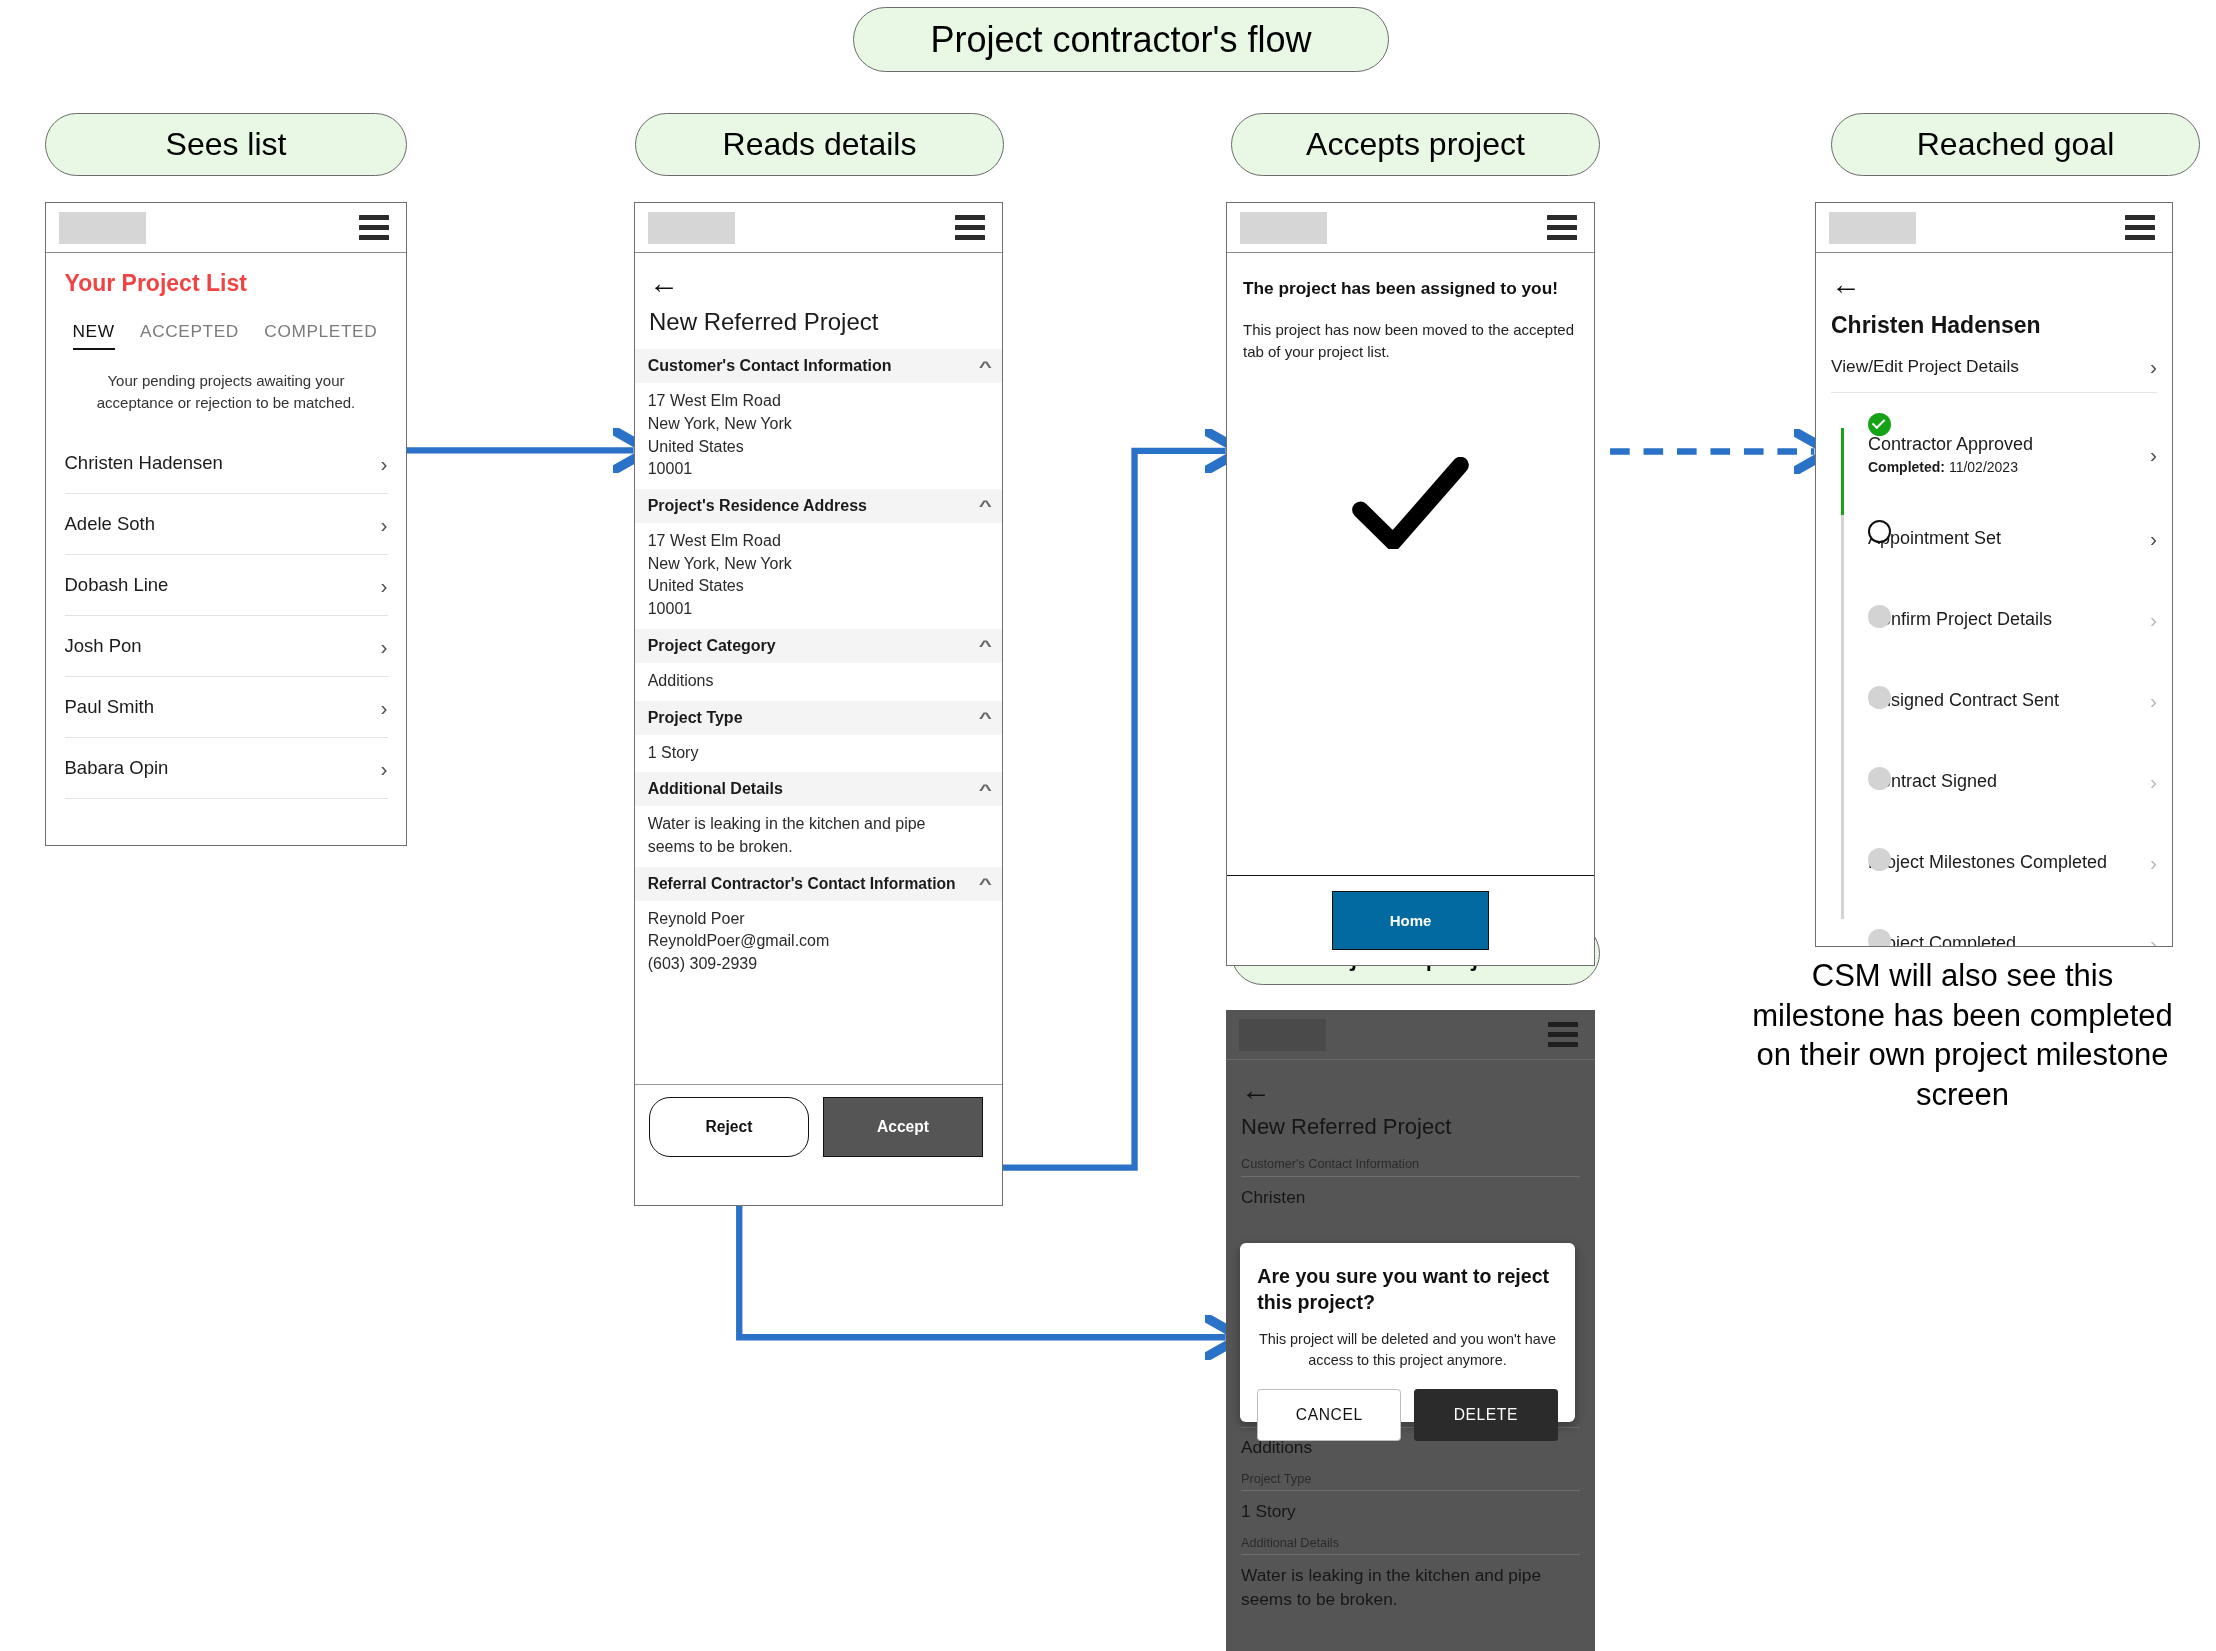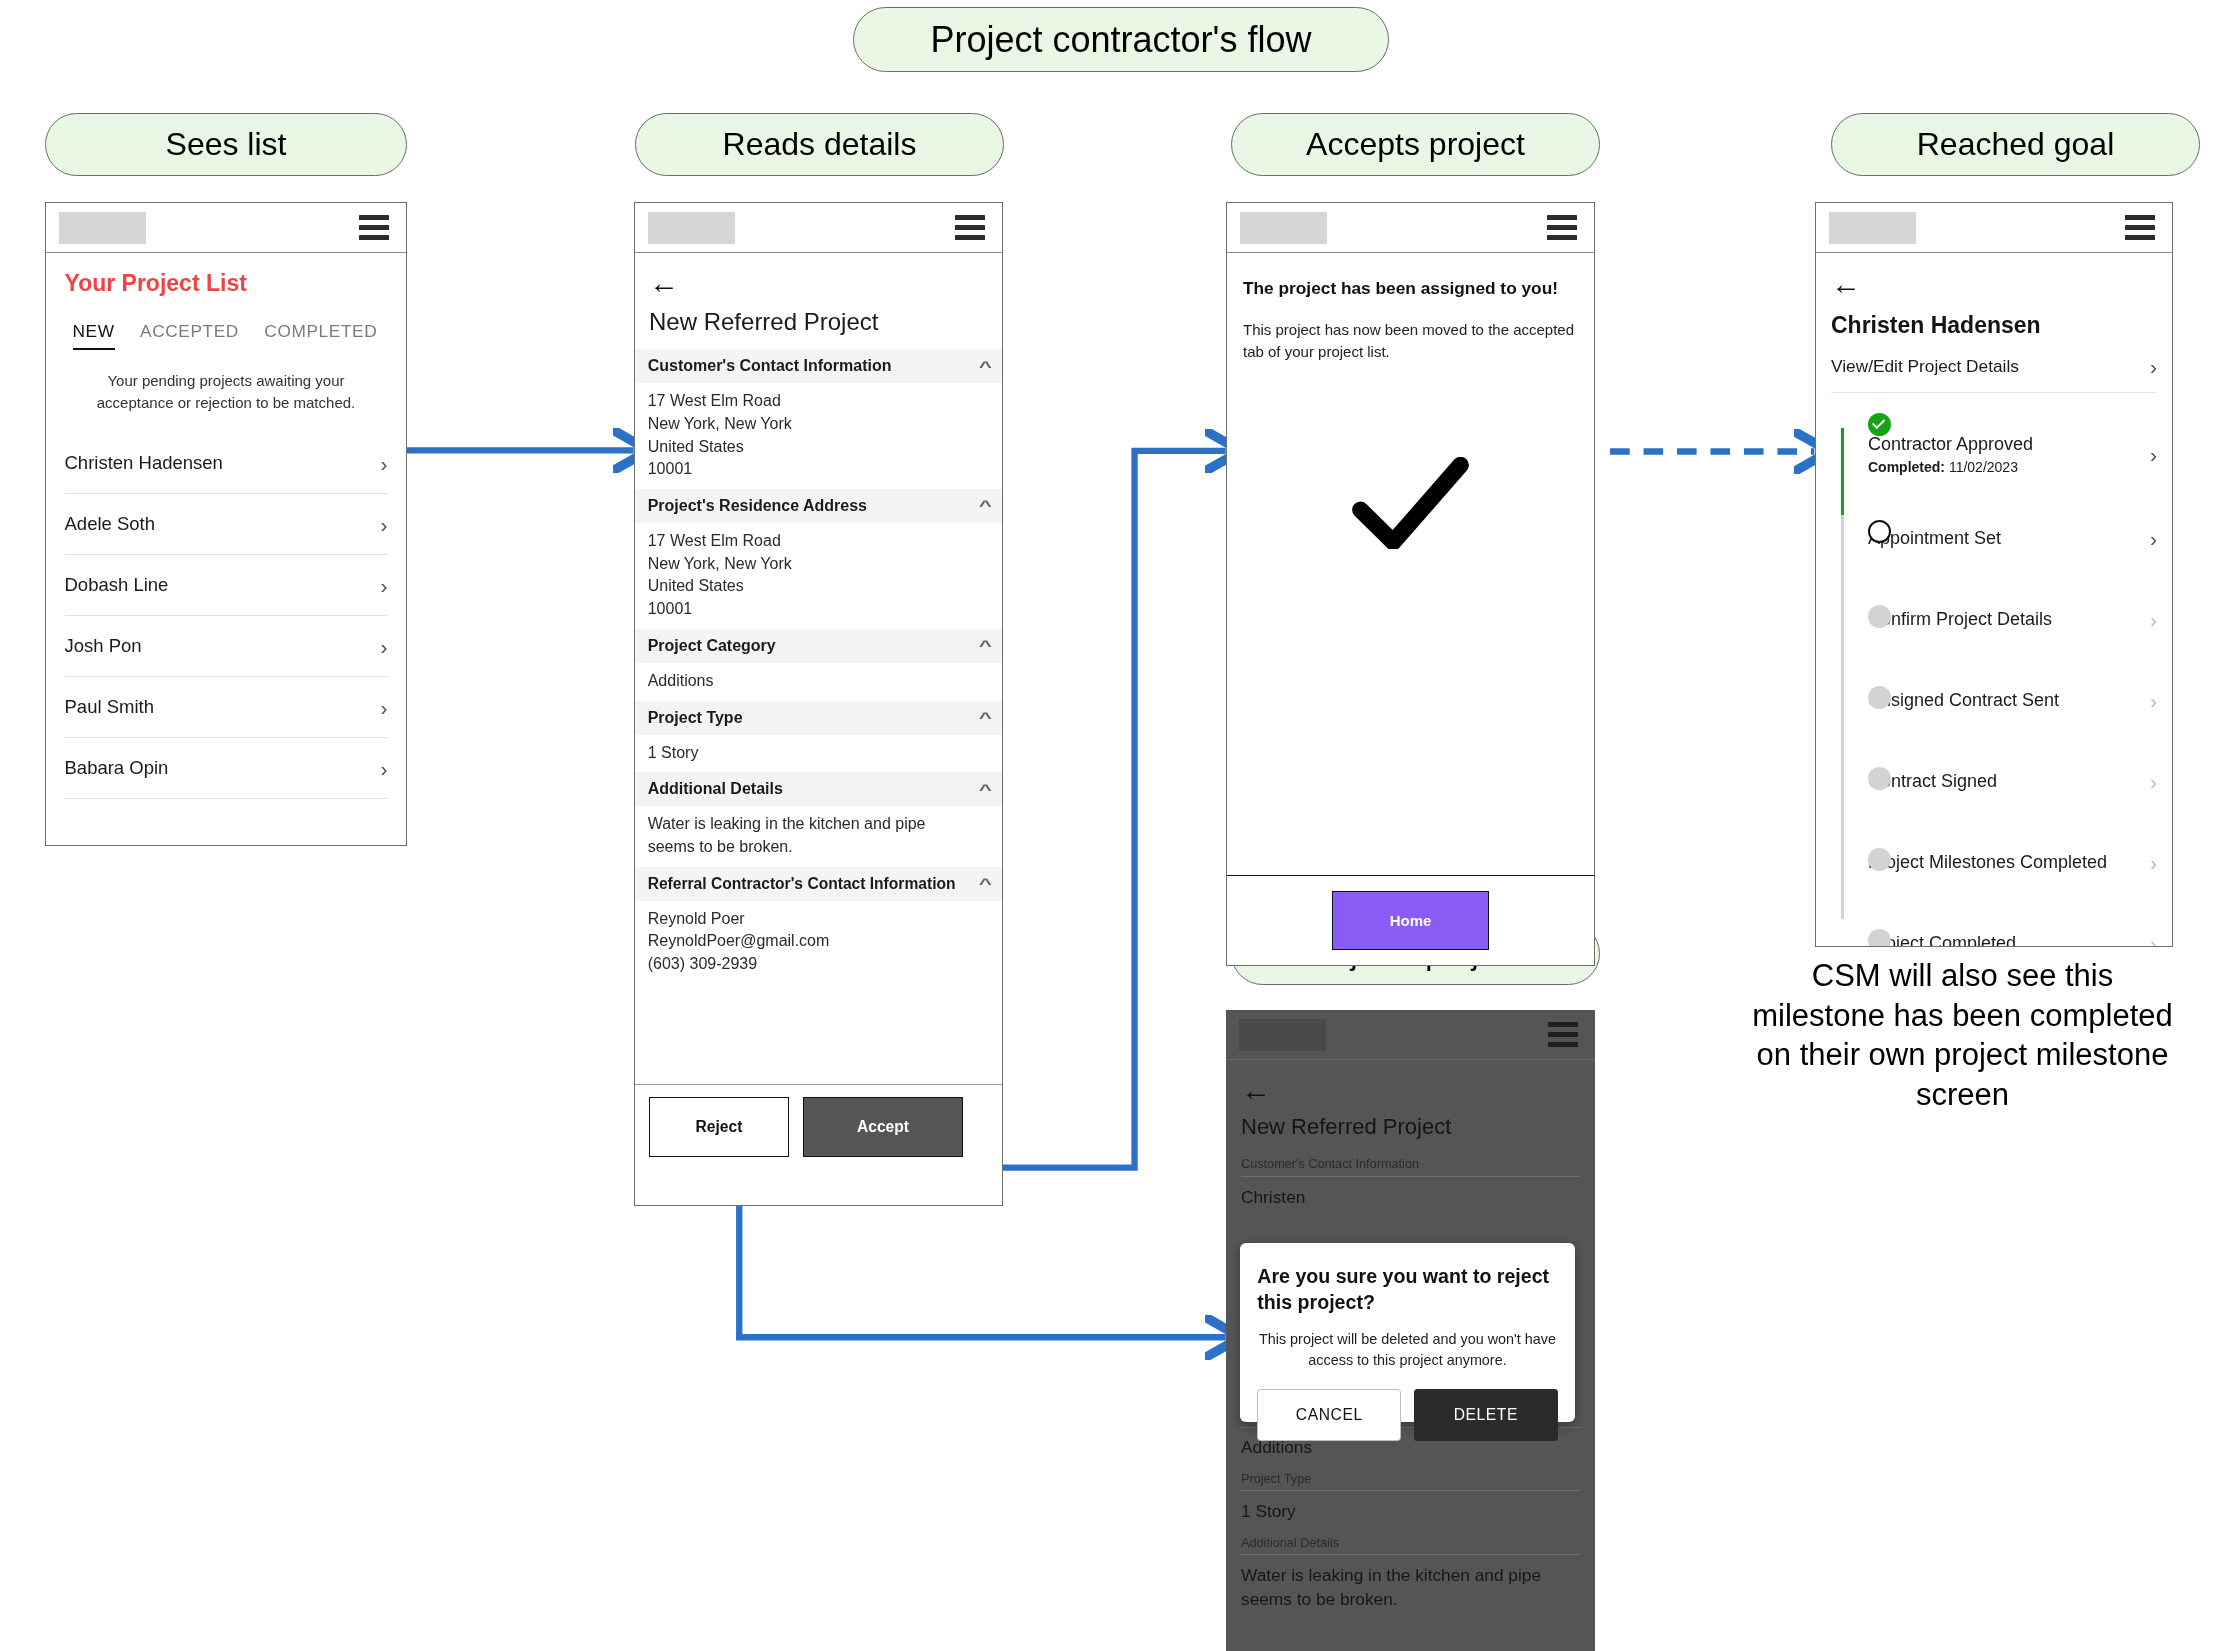--- a/index.html
+++ b/index.html
@@ -81,21 +81,21 @@
     display: flex; align-items: center; justify-content: center;
   }
   .btn.ghost { background: #fff; border: 1.7px solid #111; color: #111; }
   .btn.solid { background: #555555; border: 1.7px solid #111; color: #fff; }
 
   
   .accept-h { font-size: 17.3px; font-weight: 700; color: #111; }
   .accept-p { font-size: 15px; color: #222; line-height: 1.5; }
   .check-wrap { display:flex; align-items:center; justify-content:center; }
   .home-bar { border-top: 1.7px solid #111; display:flex; align-items:center; justify-content:center; }
-  .btn.home { background:#8b5cf6; border:1.2px solid #111; color:#fff; font-size:15px; }
+  .btn.home { background:#0369a1; border:1.2px solid #111; color:#fff; font-size:15px; }
 
   
   .ms-name { font-size: 23px; font-weight: 700; color: #141414; }
   .ms-link {
     display:flex; align-items:center; justify-content:space-between;
     font-size: 17.3px; color: #1b1b1b; border-bottom: 1.2px solid #e6e6e6;
   }
   .ms-row { position: relative; display:flex; align-items:center; }
   .ms-dot {
     position:absolute; left:0; width:23px; height:23px; border-radius:50%;
@@ -302,21 +302,21 @@
         <span class="caret">^</span>
       </div>
       <div class="acc-body">
         <div>Reynold Poer</div>
         <div>ReynoldPoer@gmail.com</div>
         <div>(603) 309-2939</div>
       </div>
     </div>
 
     <div class="btnbar" style="position:absolute; left:0; bottom:35px; width:100%;">
-      <div class="btn ghost" style="width:140px; height:60px;">Reject</div>
+      <div class="btn ghost" style="width:160px; height:60px;border-radius:21px;">Reject</div>
       <div class="btn solid" style="width:160px; height:60px;">Accept</div>
     </div>
   </div>
 
   <div class="phone" style="left:1226px; top:202px; width:369px; height:764px;">
     <div class="phone-topbar">
       <div class="logo-block"></div>
       <div class="hamburger">
           <i></i>
           <i></i>

